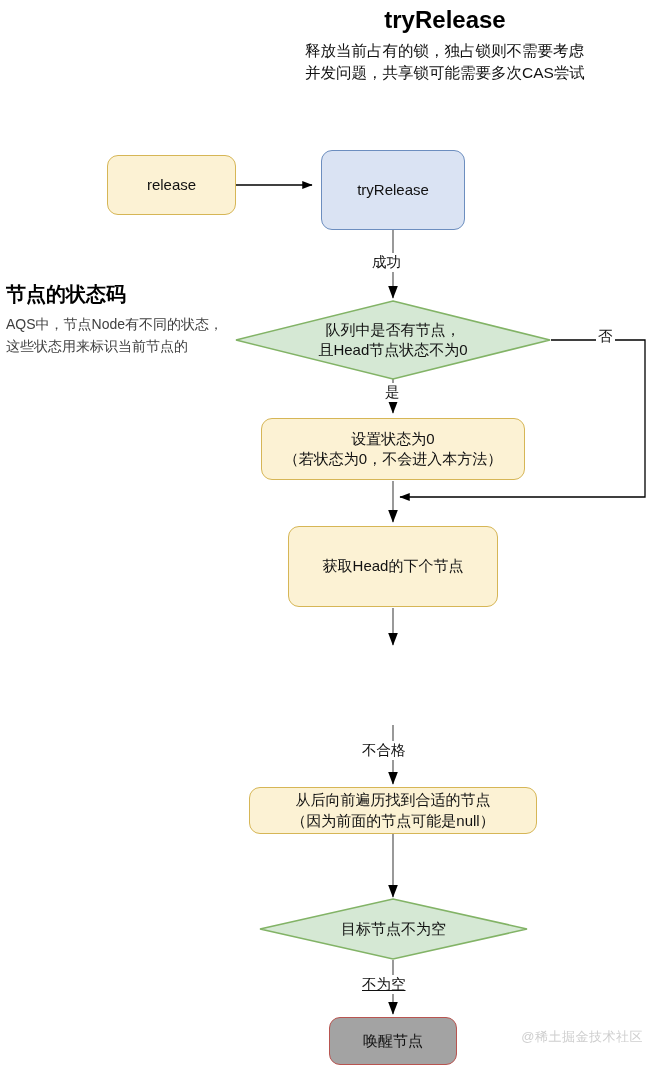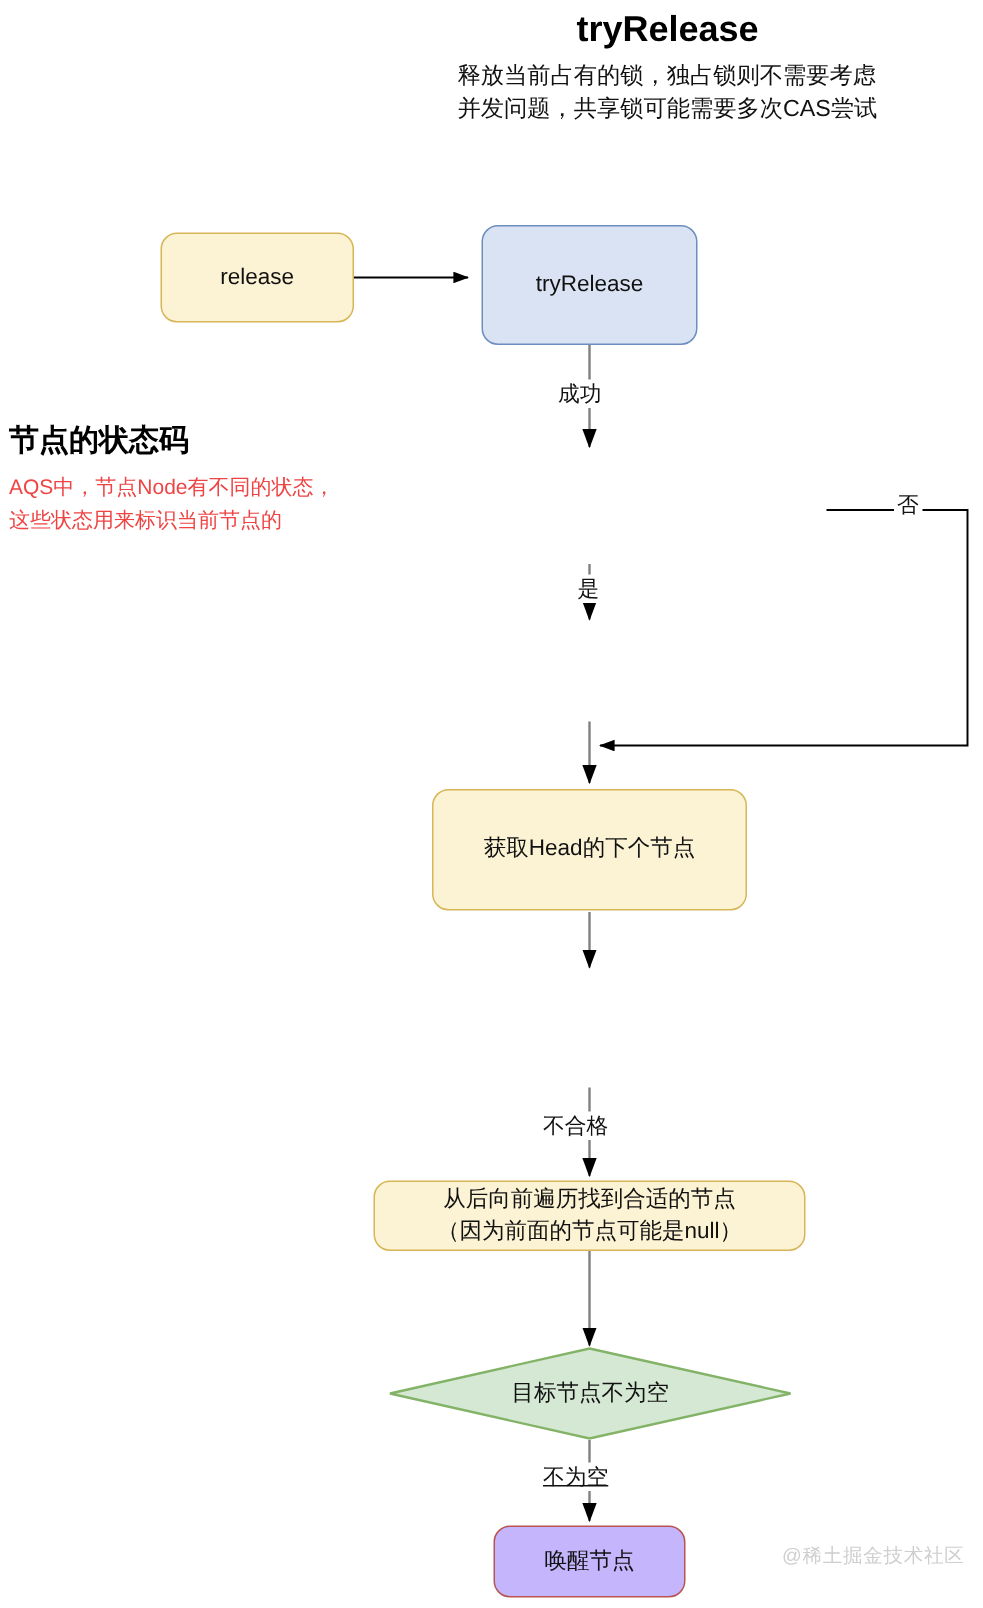--- a/index.html
+++ b/index.html
@@ -50,21 +50,21 @@
     font-size: 20px;
     font-weight: bold;
     margin: 0 0 8px 0;
     color: #000;
     line-height: 1.2;
   }
   #sidebar-intro {
     font-size: 14px;
     line-height: 1.55;
     margin: 0 0 8px 0;
-    color: #ef4444;
+    color: #404040;
   }
   #sidebar-list {
     margin: 0 0 10px 0;
     padding-left: 34px;
     font-size: 14px;
     line-height: 1.5;
     color: #111;
   }
   #sidebar-list li { margin: 0 0 1px 0; }
   #sidebar-outro {
@@ -95,21 +95,21 @@
     color: #111;
     white-space: pre-line;
   }
 
   .box {
     border-radius: 11px;
     border: 1.4px solid;
   }
   .box.yellow { background: #fcf2d4; border-color: #d6b656; }
   .box.blue   { background: #dae3f3; border-color: #6c8ebf; }
-  .box.pink   { background: #c4b5fd; border-color: #b85450; }
+  .box.pink   { background: #a3a3a3; border-color: #b85450; }
 
   .diamond-wrap { position: absolute; }
   .diamond-wrap svg { position: absolute; left: 0; top: 0; }
   .diamond-label {
     position: absolute;
     left: 0; top: 0;
     width: 100%; height: 100%;
     display: flex;
     align-items: center;
     justify-content: center;
@@ -195,21 +195,30 @@
 
     <g>
       <line x1="393" y1="960" x2="393" y2="1014" stroke="#808080" stroke-width="1.6" marker-end="url(#arrowBlack)"></line>
     </g>
   </svg>
 
   <div class="node box yellow" style="left:107px; top:155px; width:129px; height:60px;">release</div>
 
   <div class="node box blue" style="left:321px; top:150px; width:144px; height:80px;">tryRelease</div>
 
-
+  <div class="diamond-wrap" style="left:235px; top:300px; width:316px; height:80px;">
+    <svg width="316" height="80">
+      <polygon points="158,1 315,40 158,79 1,40" fill="#d5e8d4" stroke="#82b366" stroke-width="1.6"></polygon>
+    </svg>
+    <div class="diamond-label">队列中是否有节点，
+且Head节点状态不为0</div>
+  </div>
+
+  <div class="node box yellow" style="left:261px; top:418px; width:264px; height:62px;">设置状态为0
+（若状态为0，不会进入本方法）</div>
 
   <div class="node box yellow" style="left:288px; top:526px; width:210px; height:81px;">获取Head的下个节点</div>
 
 
   <div class="node box yellow" style="left:249px; top:787px; width:288px; height:47px;">从后向前遍历找到合适的节点
 （因为前面的节点可能是null）</div>
 
   <div class="diamond-wrap" style="left:259px; top:898px; width:269px; height:62px;">
     <svg width="269" height="62">
       <polygon points="134,1 268,31 134,61 1,31" fill="#d5e8d4" stroke="#82b366" stroke-width="1.6"></polygon>

